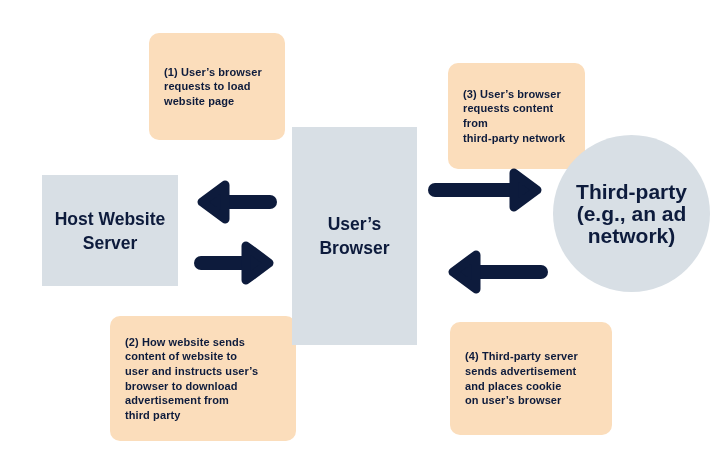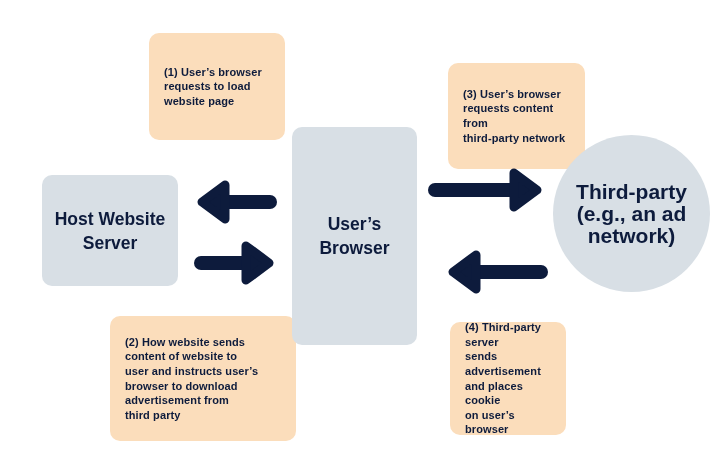--- a/index.html
+++ b/index.html
@@ -30,21 +30,21 @@
     font-weight: bold;
     font-size: 11px;
     line-height: 14.6px;
     letter-spacing: 0.1px;
     white-space: pre-line;
   }
 
   
   .node {
     background: #d8dfe5;
-    border-radius: 10px;
+    border-radius: 0;
     display: flex;
     align-items: center;
     justify-content: center;
     text-align: center;
   }
   .node-label {
     color: #0d1b3c;
     font-weight: bold;
     font-size: 17.5px;
     line-height: 24px;
@@ -100,21 +100,21 @@
 
   <div class="abs note" style="left:110px; top:316px; width:186px; height:125px;">
     <div class="note-text">(2) How website sends
 content of website to
 user and instructs user’s
 browser to download
 advertisement from
 third party</div>
   </div>
 
-  <div class="abs note" style="left:450px; top:322px; width:116px; height:113px;">
+  <div class="abs note" style="left:450px; top:322px; width:162px; height:113px;">
     <div class="note-text">(4) Third-party server
 sends advertisement
 and places cookie
 on user’s browser</div>
   </div>
 
   <div class="abs node" style="left:42px; top:175px; width:136px; height:111px;">
     <div class="node-label">Host Website
 Server</div>
   </div>

